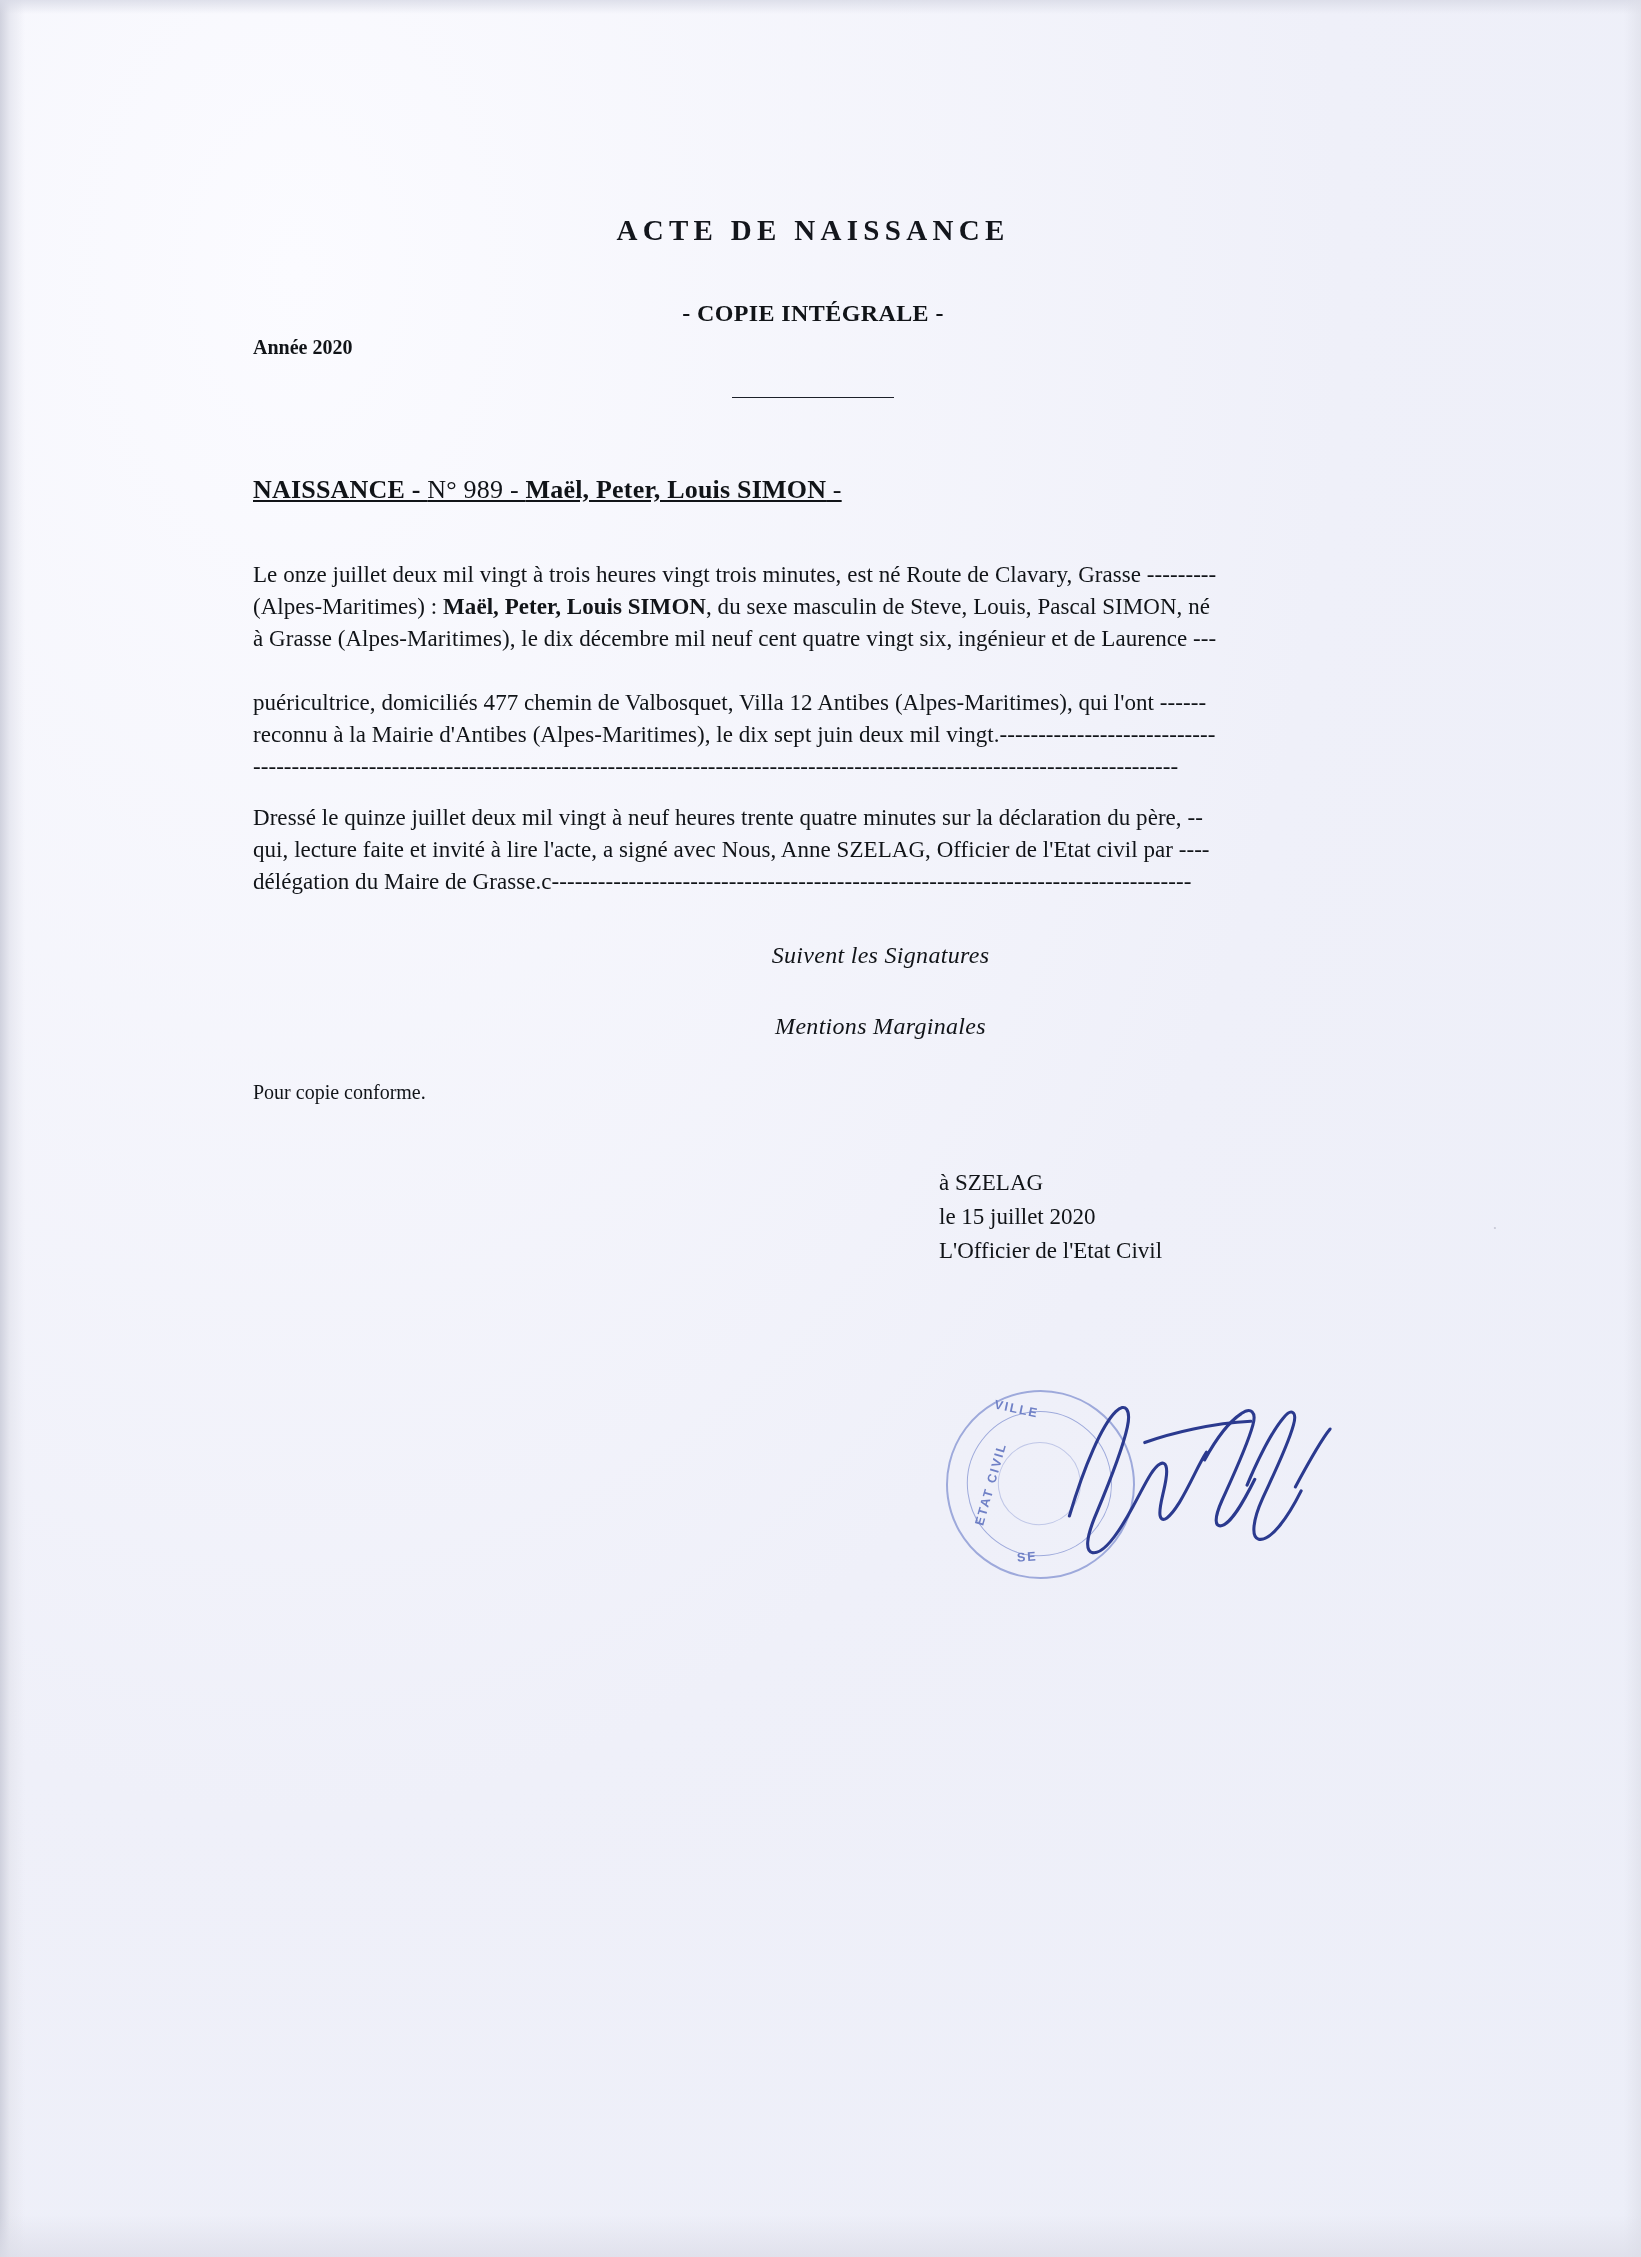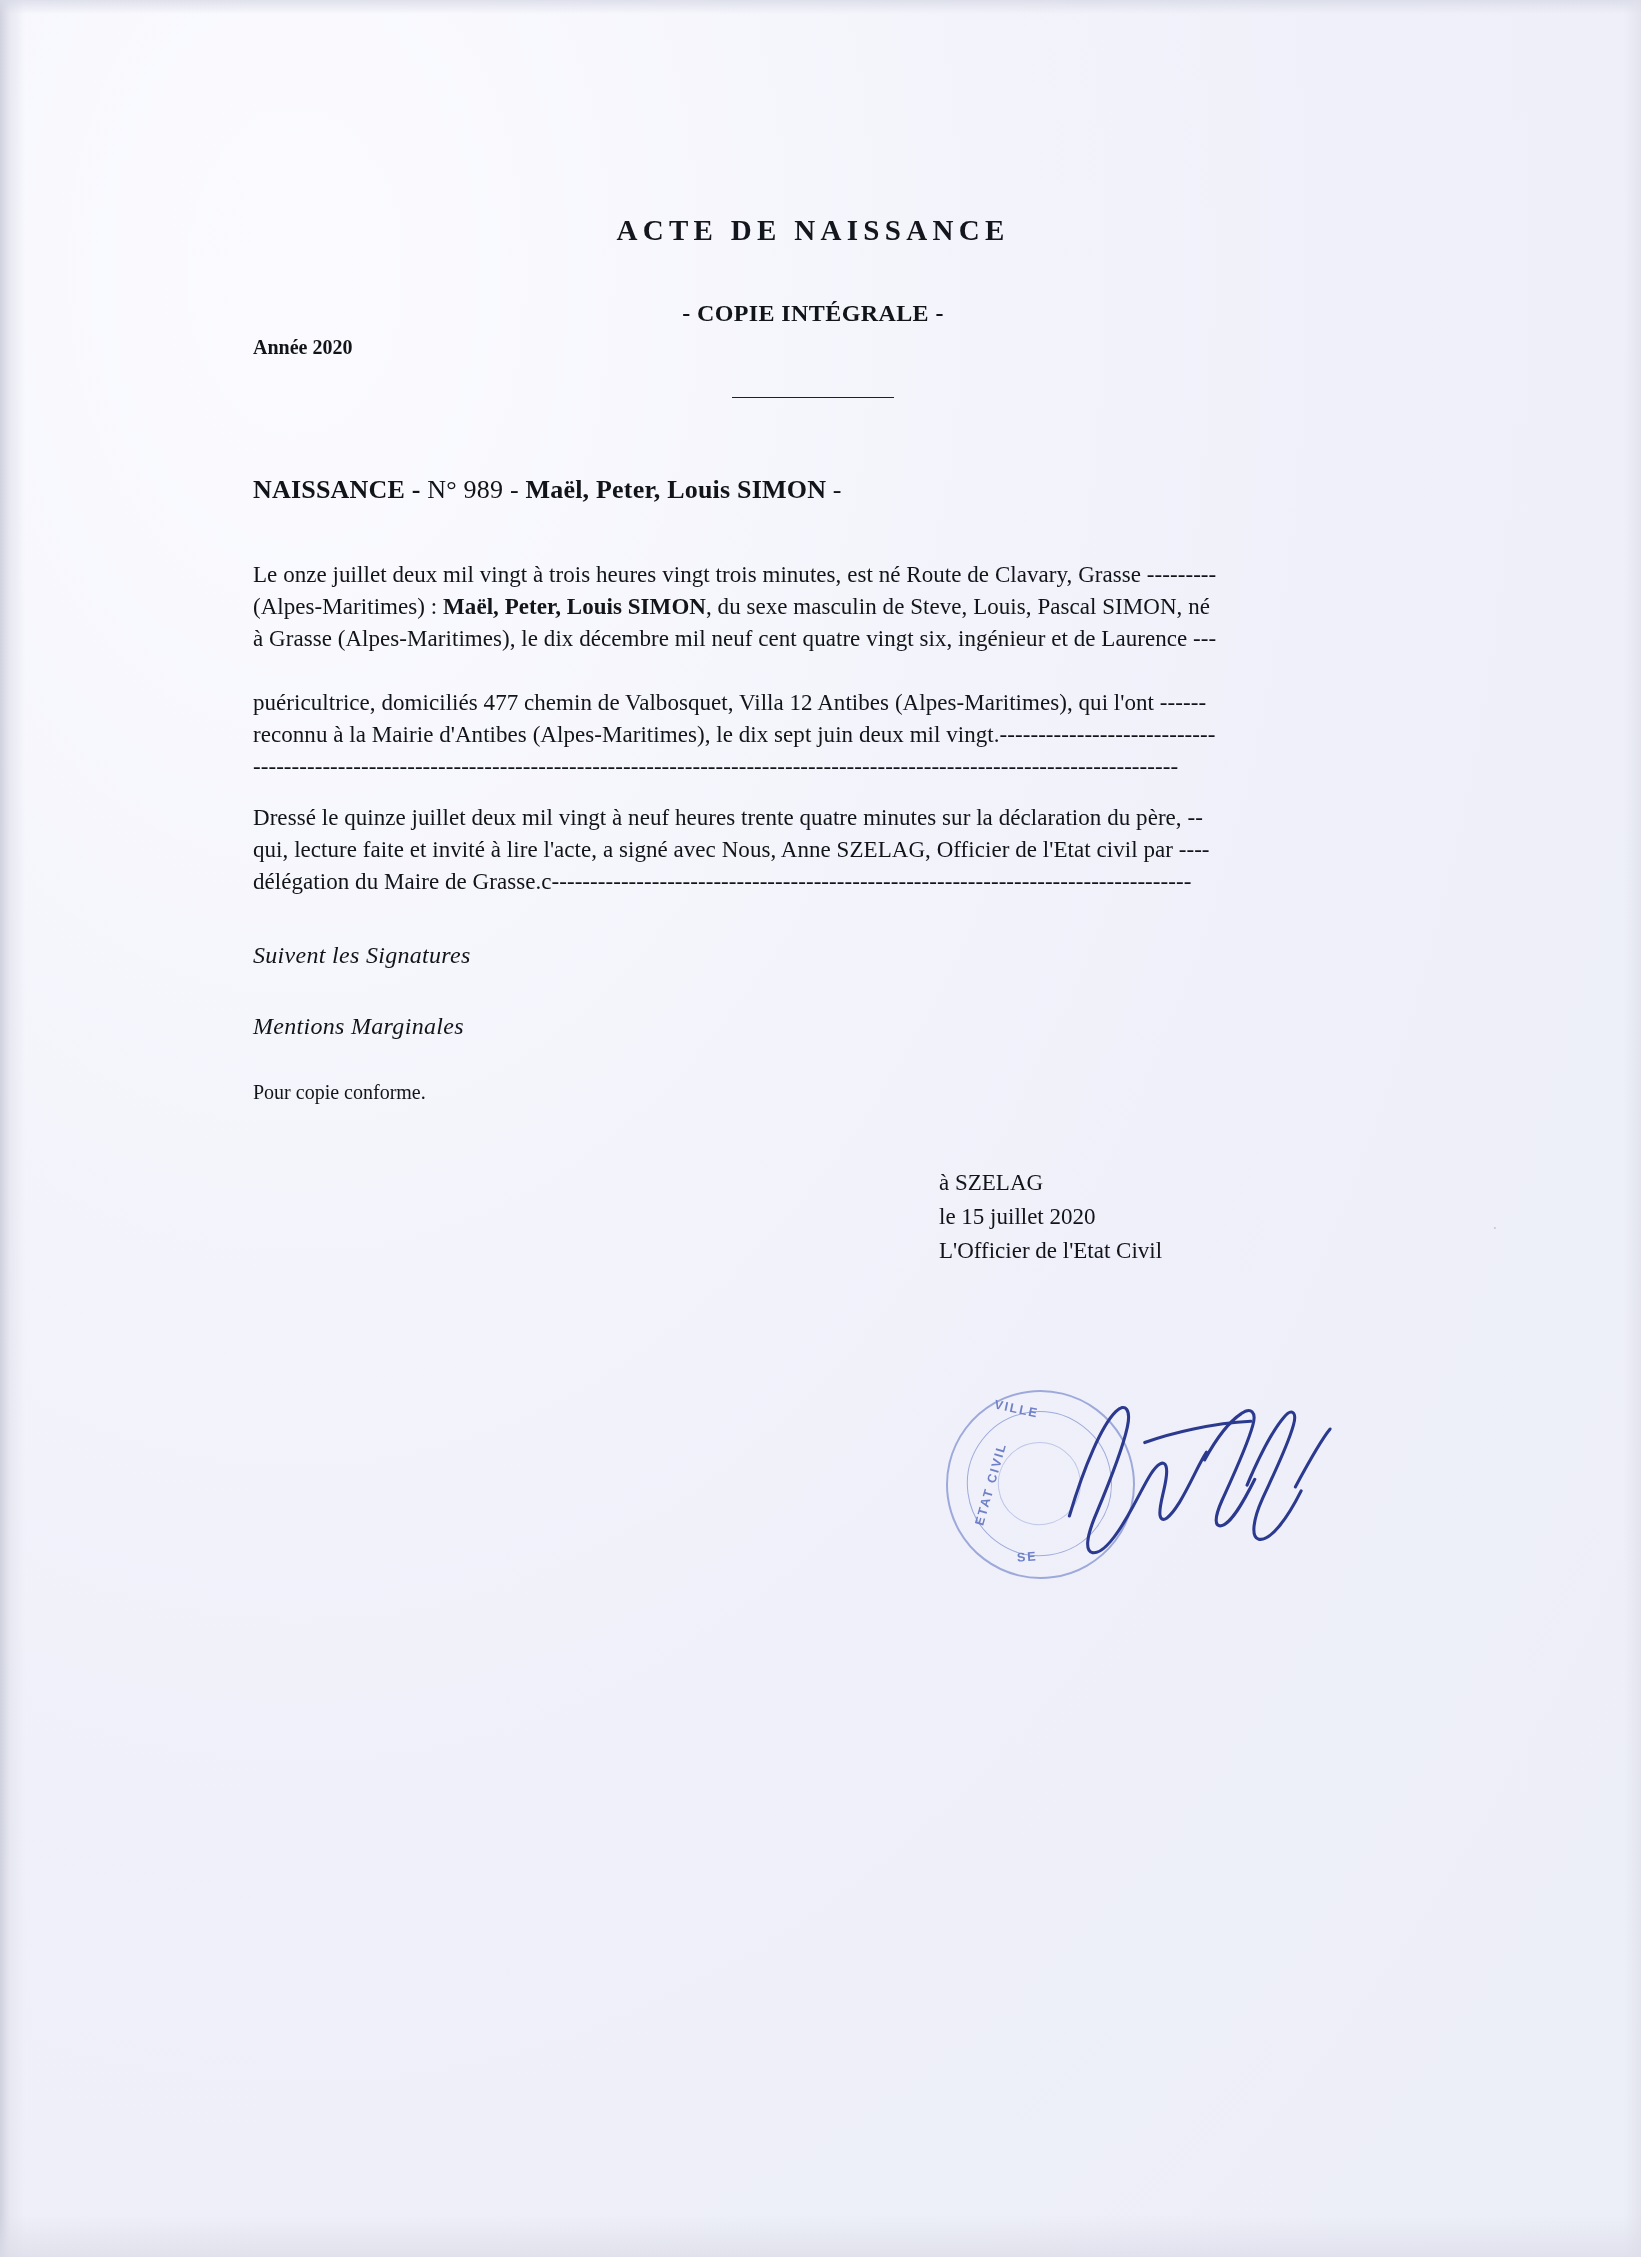--- a/index.html
+++ b/index.html
@@ -94,37 +94,39 @@
     width: 162px;
     height: 0;
     border-top: 1.9px solid #1c2029;
   }
 
   .heading-line {
     margin-top: 73px;
     font-size: 26px;
     letter-spacing: 0.2px;
     white-space: nowrap;
+    text-decoration: underline;
   }
   .heading-line .bold { font-weight: bold; }
 
   .para {
     margin-top: 54px;
     font-size: 23px;
     line-height: 32px;
     letter-spacing: 0.05px;
   }
   .para.second { margin-top: 19.3px; }
   .para b { font-weight: bold; }
 
   .italic-line {
     font-style: italic;
     font-size: 24px;
     margin-top: 44px;
     letter-spacing: 0.3px;
+    text-align: center;
   }
   .mono-line {
     font-family: "DejaVu Sans Mono", monospace;
     font-size: 21px;
     margin-top: 33px;
     letter-spacing: 0.5px;
   }
   .plain-line {
     font-size: 20px;
     margin-top: 41px;

